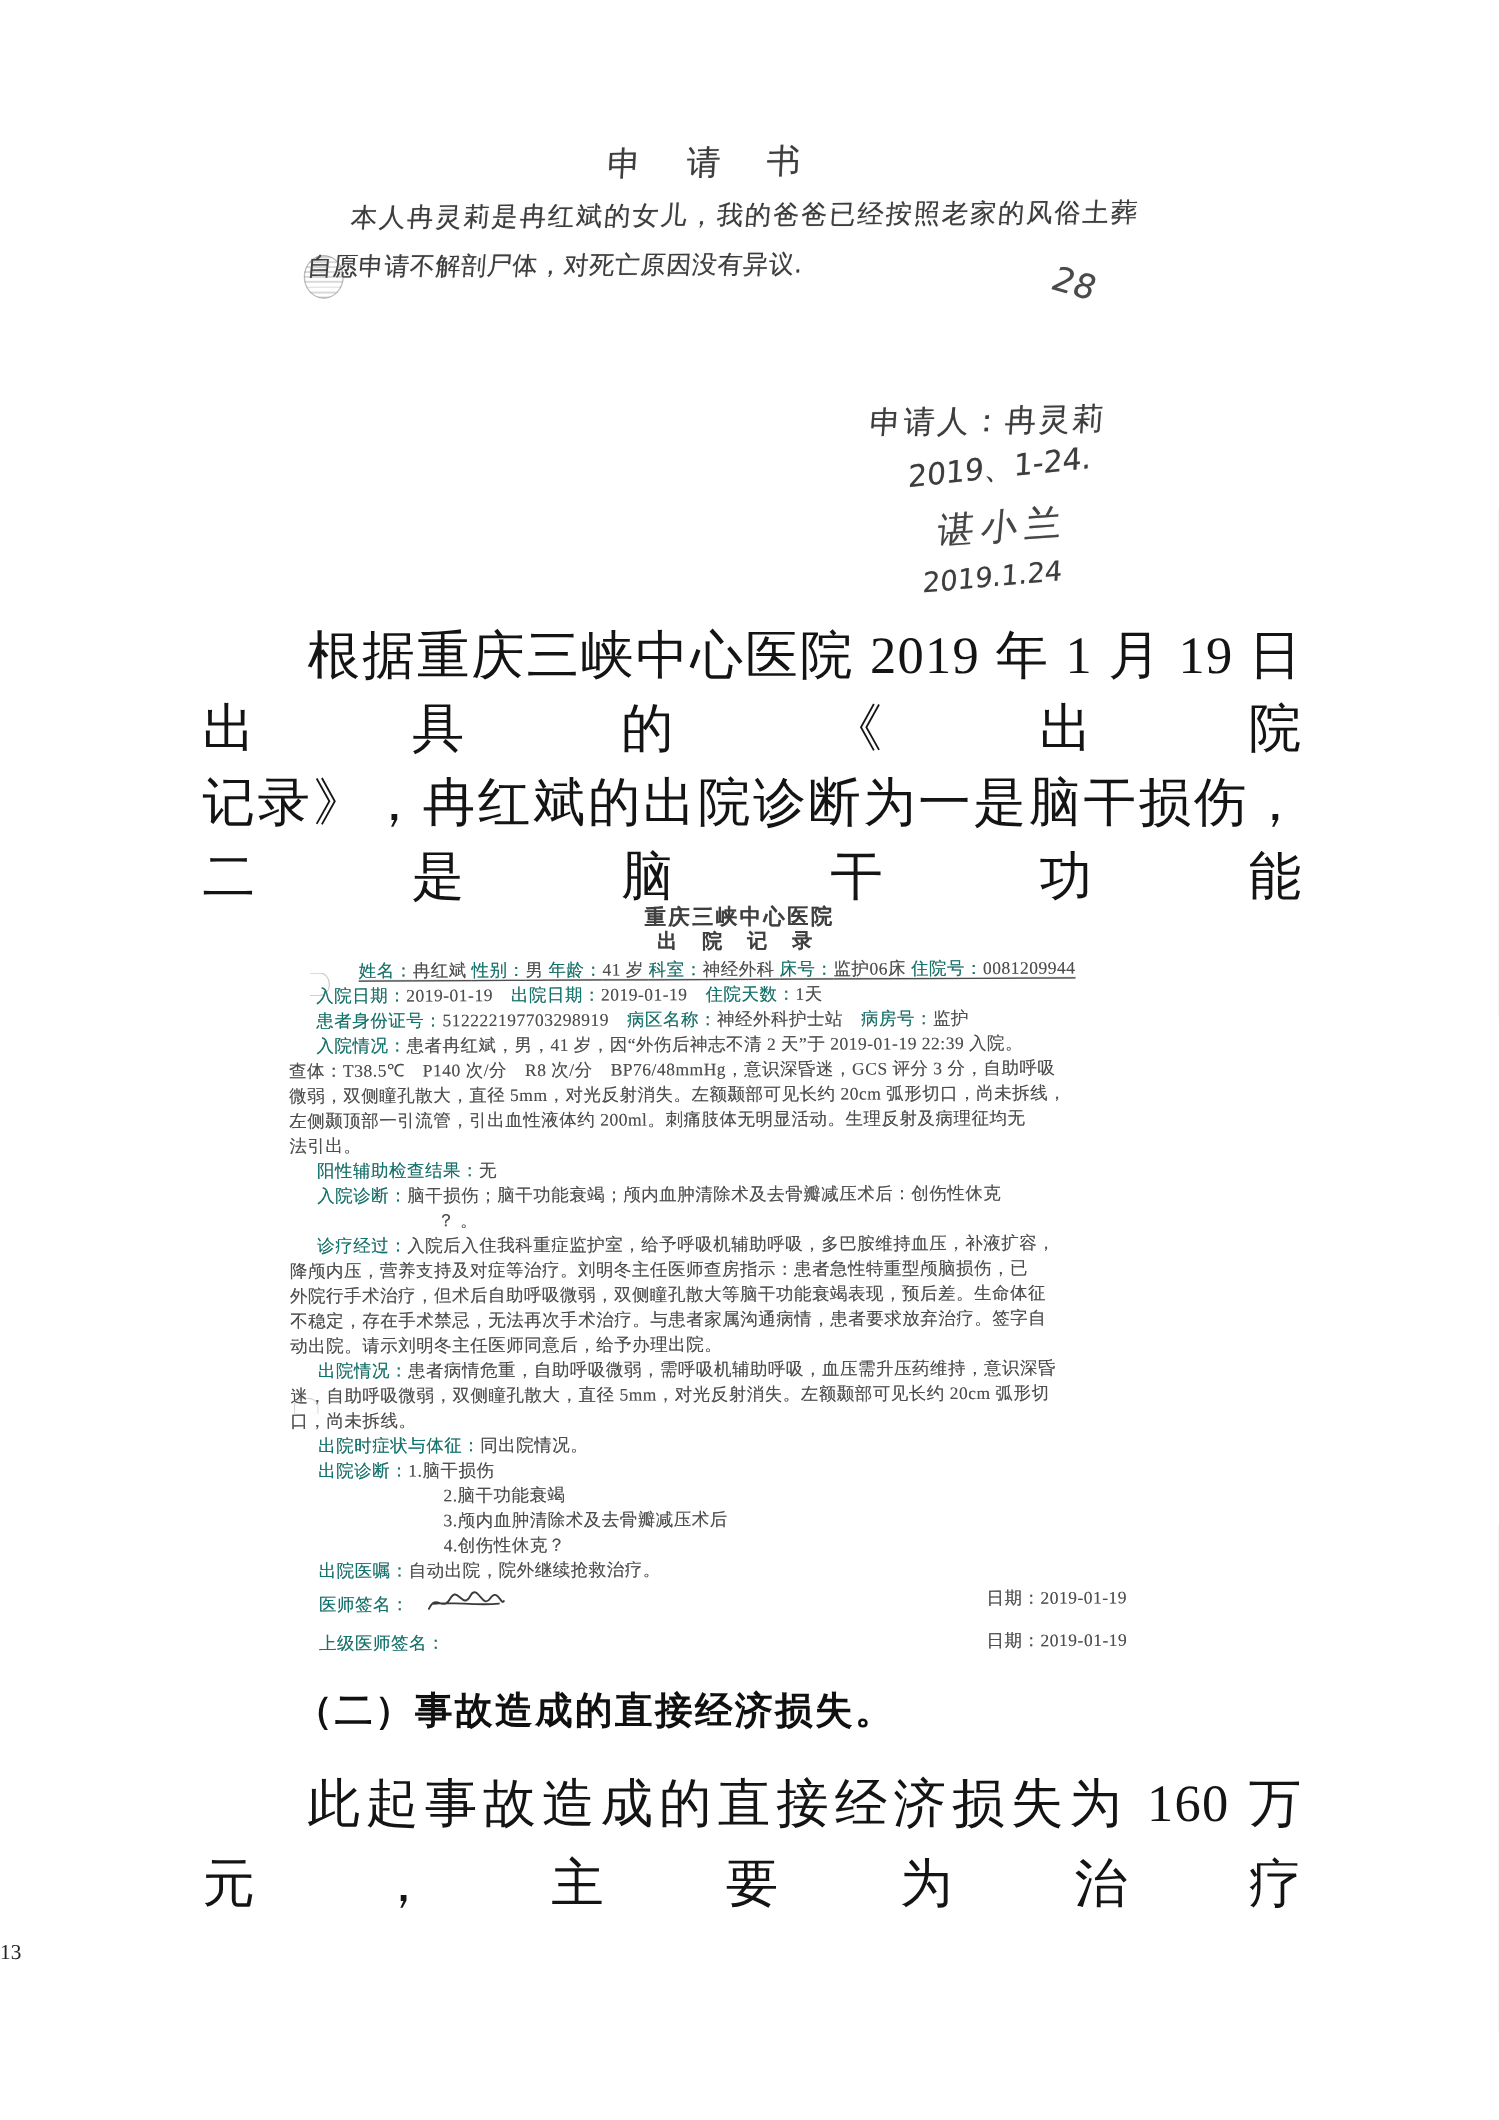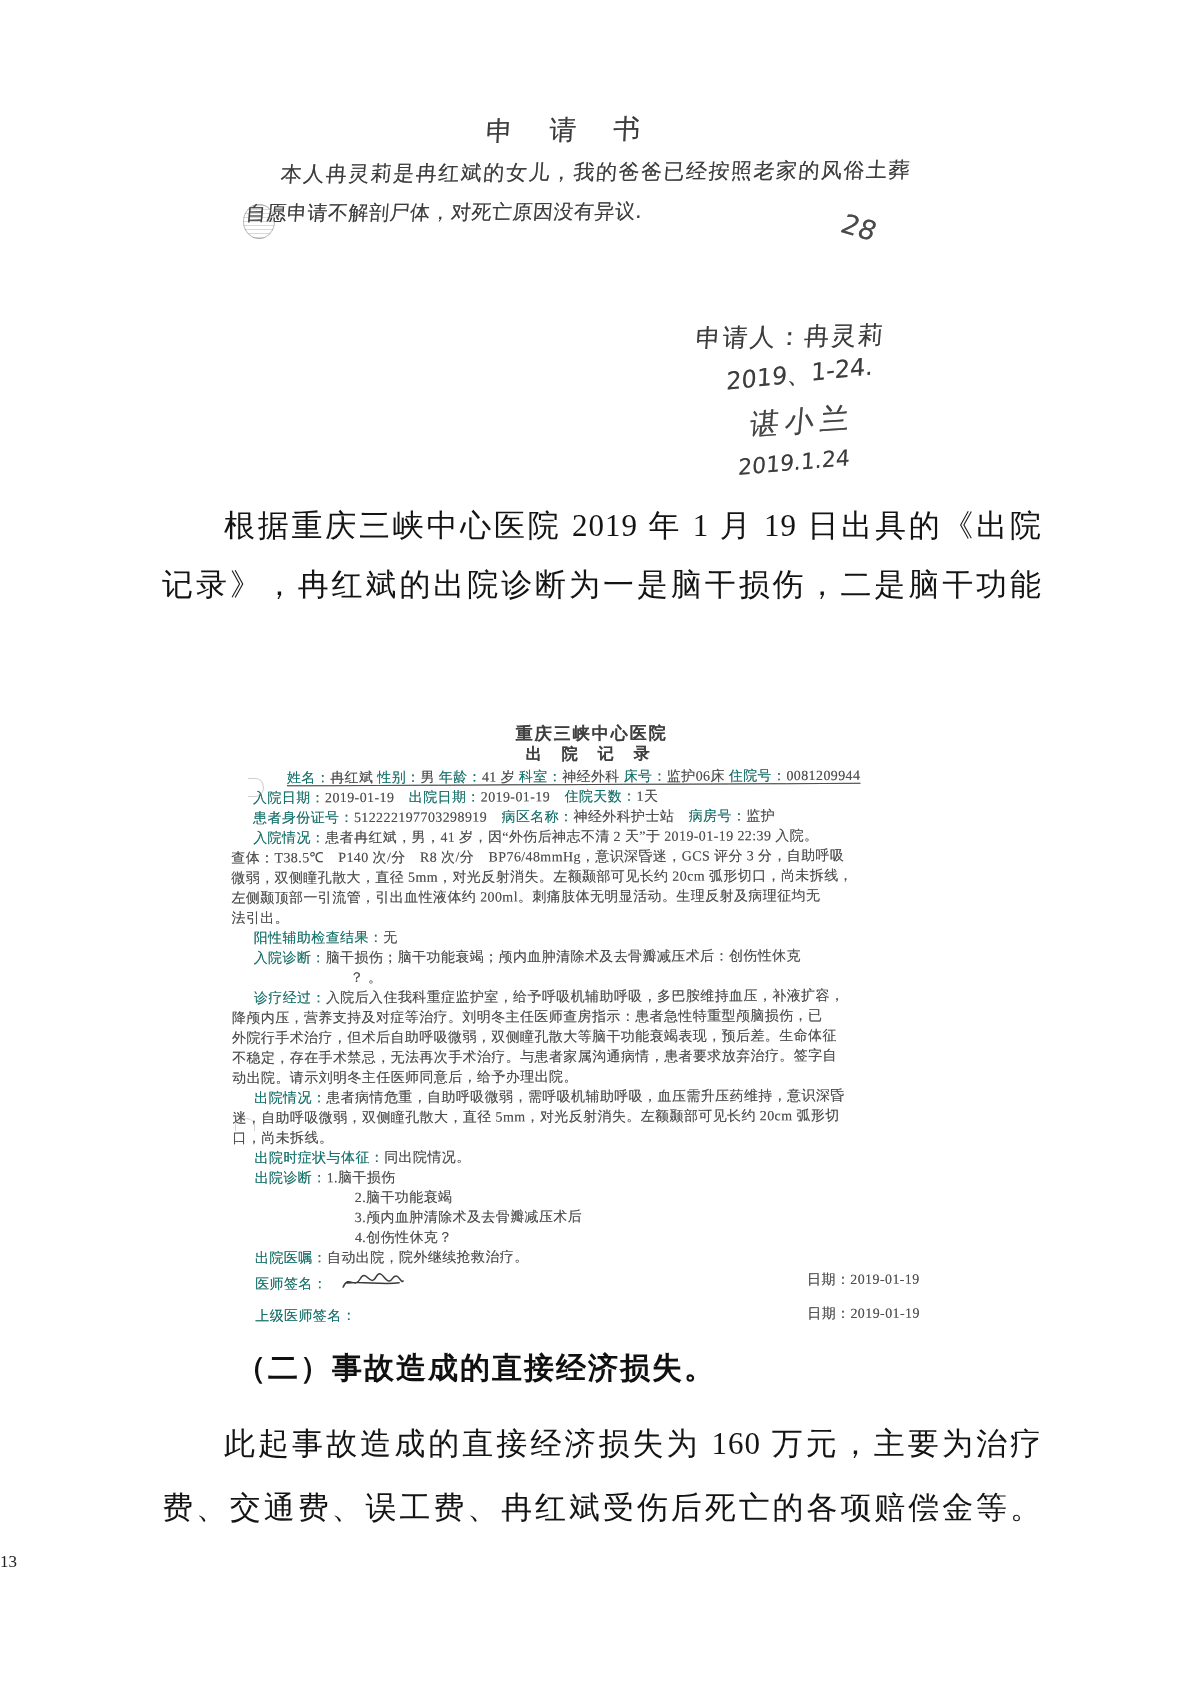--- a/index.html
+++ b/index.html
@@ -37,21 +37,21 @@
   .margin-arc2{
     position:absolute;left:235px;top:1118px;width:18px;height:12px;
     border:1.5px solid rgba(125,125,125,.45);border-bottom:none;
     border-radius:60% 60% 0 0;opacity:.7;
   }
   
   .typeset{position:absolute;left:162px;width:880px;}
   .para1{top:496px;}
   .para2{top:1412px;}
   .t-line{
-    font-size:31px;line-height:59px;letter-spacing:1px;color:#141414;
+    font-size:42px;line-height:59px;letter-spacing:1px;color:#141414;
     text-align:justify;text-align-last:justify;white-space:normal;
   }
   .para2 .t-line{line-height:64px;}
   .t-line.ind{text-indent:2em;}
   .sec-heading{
     position:absolute;left:236px;top:1348px;
     font-size:30px;font-weight:bold;letter-spacing:2px;color:#101010;
     font-family:Liberation Mono, monospace;
   }
   
@@ -64,21 +64,21 @@
   .rec-hospital{text-align:center;font-weight:bold;font-size:17px;color:#3f3f3f;letter-spacing:2px;}
   .rec-doctitle{text-align:center;font-weight:bold;font-size:16px;color:#3f3f3f;letter-spacing:8px;margin-bottom:3px;}
   .rec-line{position:relative;}
   .rec-line b{font-weight:normal;color:#0f766e;}
   .rec-line.name{padding-left:56px;text-decoration:underline;text-underline-offset:3px;}
   .rec-line.field{padding-left:22px;}
   .rec-line.qmark{padding-left:118px;}
   .rec-line.diag{padding-left:122px;}
   .rec-line.sign{margin-top:4px;height:26px;}
   .rec-line.sign2{margin-top:8px;}
-  .rec-date{position:absolute;left:556px;top:0;margin-left:18px;}
+  .rec-date{position:absolute;left:556px;top:0;}
   .scribble{display:inline-block;margin-left:14px;vertical-align:-4px;}
   
   .page-num{
     position:absolute;left:0;top:1552px;width:100%;
     font-size:17px;color:#222;
   }
 </style>
 </head>
 <body>
 
@@ -135,18 +135,17 @@
             </svg></span><span class="rec-date">日期：2019-01-19</span></div>
         <div class="rec-line field sign sign2"><b>上级医师签名：</b><span class="rec-date">日期：2019-01-19</span></div>
       </div>
   </div>
   <div class="margin-arc1"></div>
   <div class="margin-arc2"></div>
 
   <div class="sec-heading">（二）事故造成的直接经济损失。</div>
   <div class="typeset para2">
       <div class="t-line ind">此起事故造成的直接经济损失为 160 万元，主要为治疗</div>
-      <div class="t-line">费、交通费、误工费、冉红斌受伤后死亡的各项赔偿金等。</div>
     </div>
 
   <div class="page-num">13</div>
 
 </div>
 
 </body></html>

